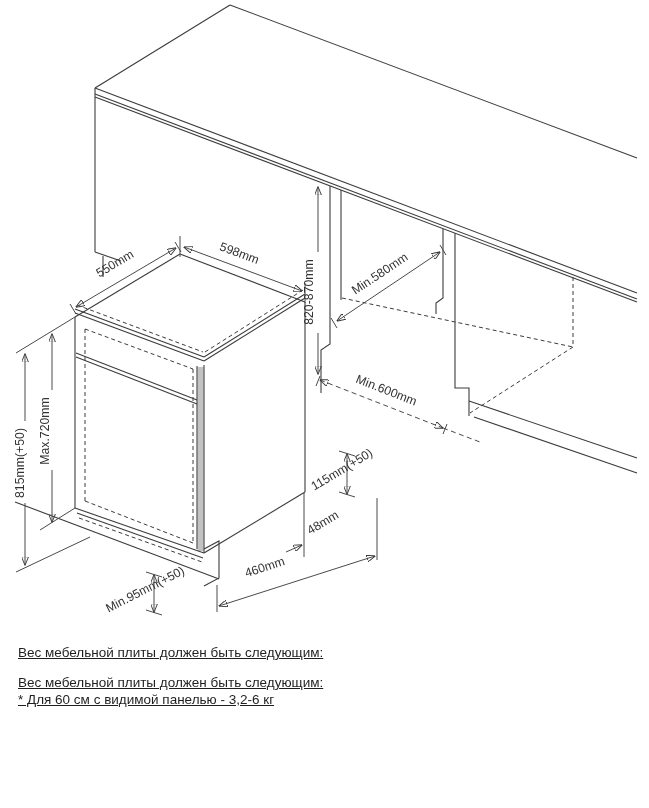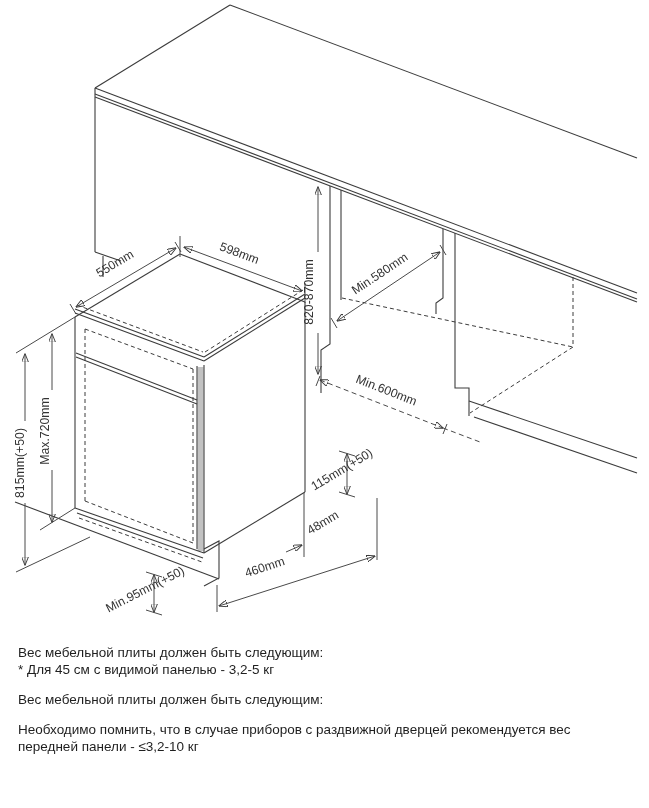--- a/index.html
+++ b/index.html
@@ -5,21 +5,21 @@
   html,body{margin:0;padding:0;background:#ffffff;}
   body{width:649px;height:808px;position:relative;font-family:"Liberation Sans",sans-serif;overflow:hidden;}
   svg{position:absolute;left:0;top:0;}
   svg line, svg polyline, svg path{stroke:#3c3c3c;stroke-width:1.1;fill:none;}
   .dim{stroke:#4a4a4a;stroke-width:1;}
   .dash{stroke-dasharray:5,3.5;}
   .dashsm{stroke-dasharray:4,3;stroke-width:1;}
   .gray{stroke:#c2c2c2;stroke-width:6;}
   .dimtext{font-family:"Liberation Sans",sans-serif;font-size:12.3px;fill:#333;}
   .notes{position:absolute;left:18px;top:644px;width:608px;color:#1f1f1f;font-size:13.5px;line-height:17px;}
-  .notes p{margin:0;}
+  .notes p{margin:0;text-decoration:underline;}
   .note-block{margin-bottom:13px;}
   .footer{width:600px;}
 </style>
 </head>
 <body>
 
 <svg width="649" height="640" viewBox="0 0 649 640">
   <defs>
     <marker id="ah" viewBox="0 0 10 8" refX="9.5" refY="4" markerWidth="9" markerHeight="7" orient="auto-start-reverse">
       <path d="M0,0 L10,4 L0,8 Z" fill="#4a4a4a" stroke="none"></path>
@@ -130,19 +130,18 @@
     <text class="dimtext" x="344" y="473" text-anchor="middle" transform="rotate(-31 344 473)">115mm(+50)</text>
     <text class="dimtext" x="325" y="526" text-anchor="middle" transform="rotate(-31 325 526)">48mm</text>
     <text class="dimtext" x="266" y="571" text-anchor="middle" transform="rotate(-18 266 571)">460mm</text>
     <text class="dimtext" x="147" y="593" text-anchor="middle" transform="rotate(-27 147 593)">Min.95mm(+50)</text>
   </g>
 </svg>
 
 <div class="notes">
   <div class="note-block">
     <p>Вес мебельной плиты должен быть следующим:</p>
-    <p>* Для 45 см с видимой панелью - 3,2-5 кг</p>
   </div>
   <div class="note-block">
     <p>Вес мебельной плиты должен быть следующим:</p>
+    <p>* Для 60 см с видимой панелью - 3,2-6 кг</p>
   </div>
-  <p class="footer">Необходимо помнить, что в случае приборов с раздвижной дверцей рекомендуется вес передней панели - ≤3,2-10 кг</p>
 </div>
 
 </body></html>

